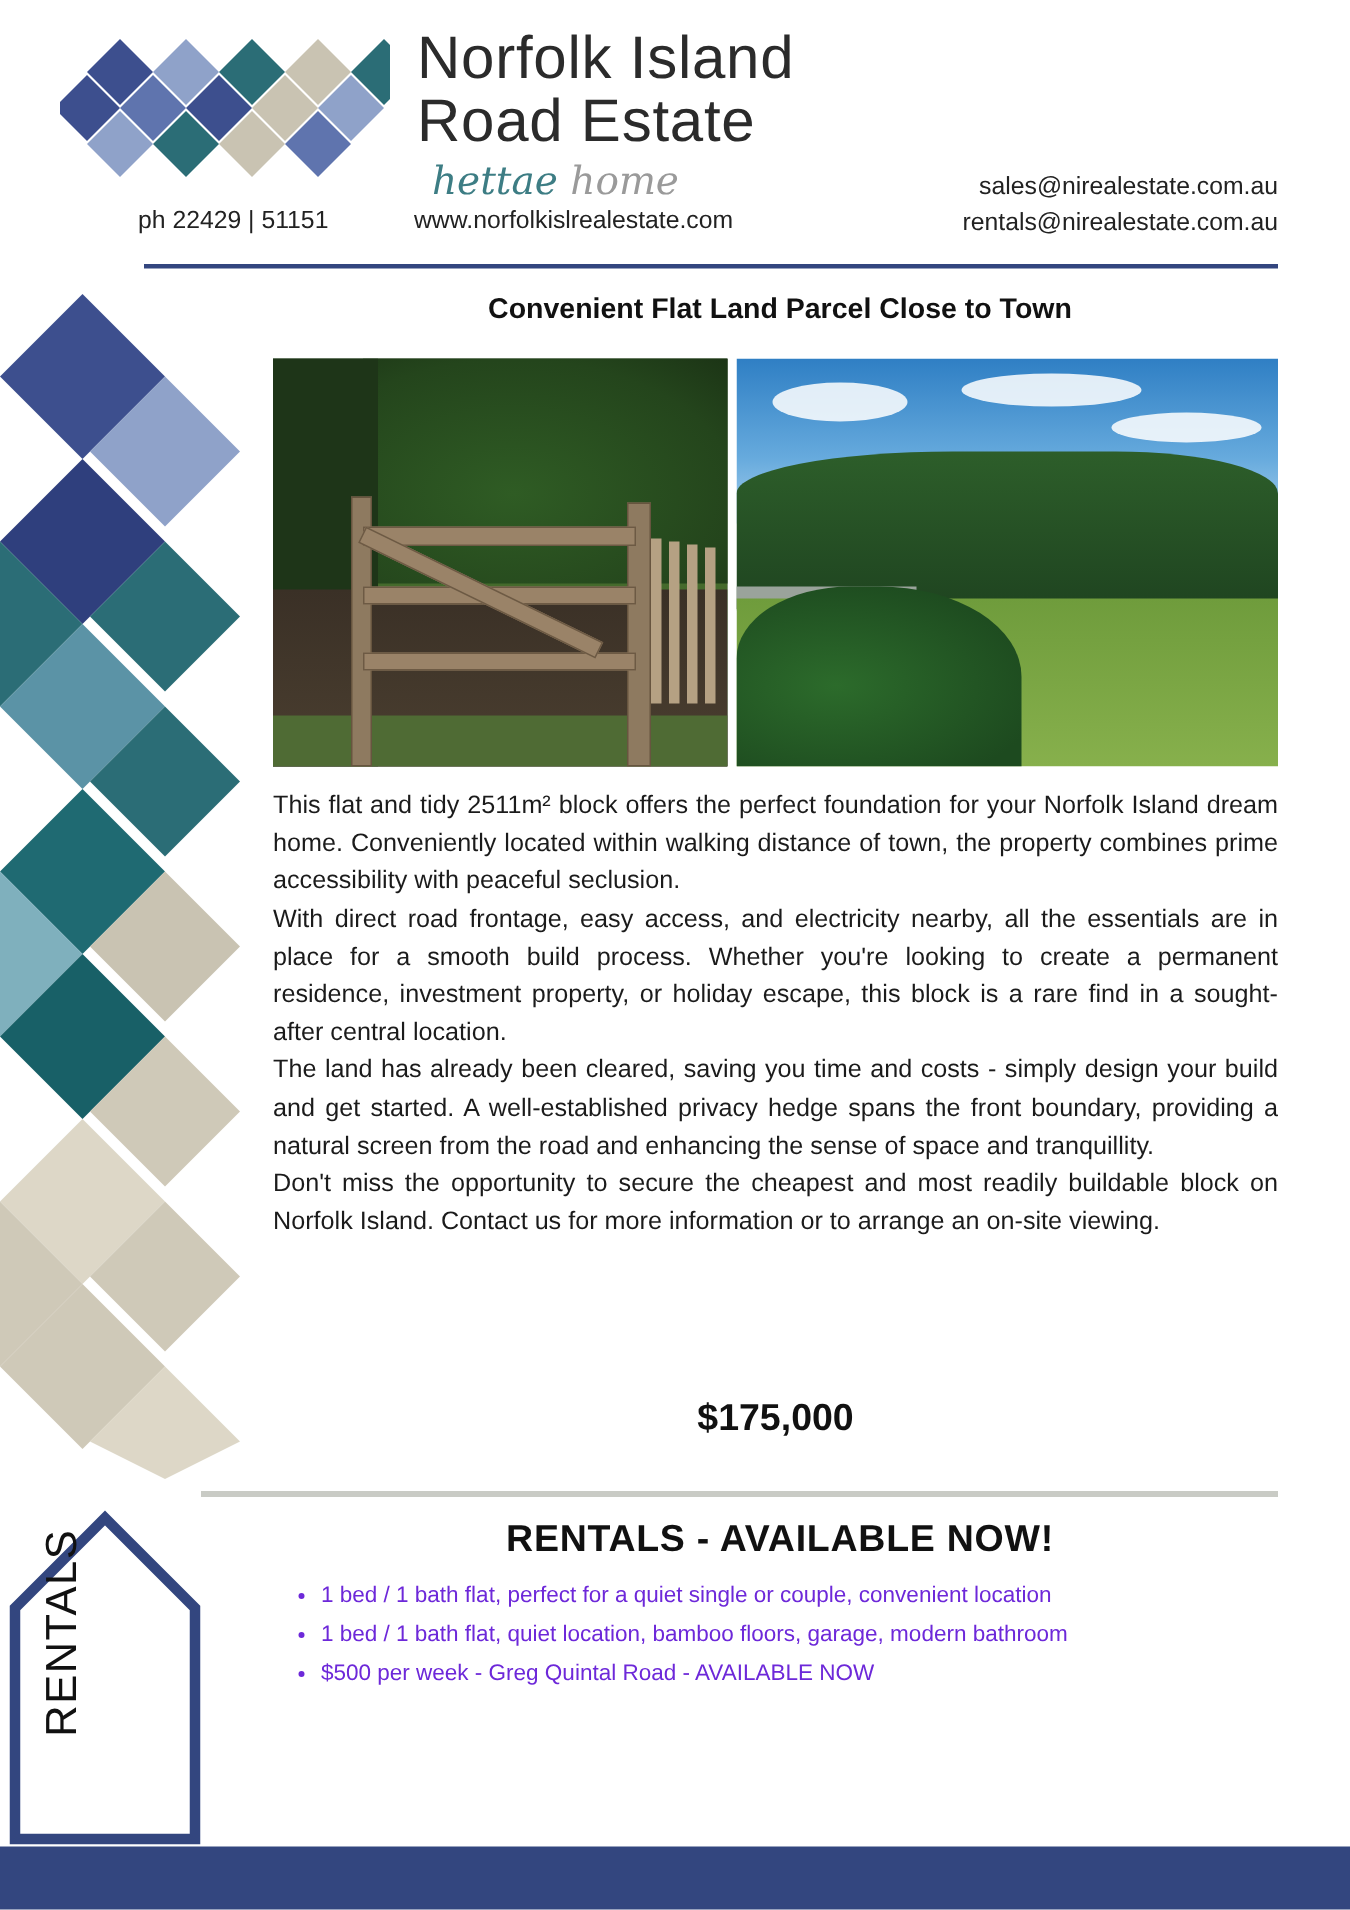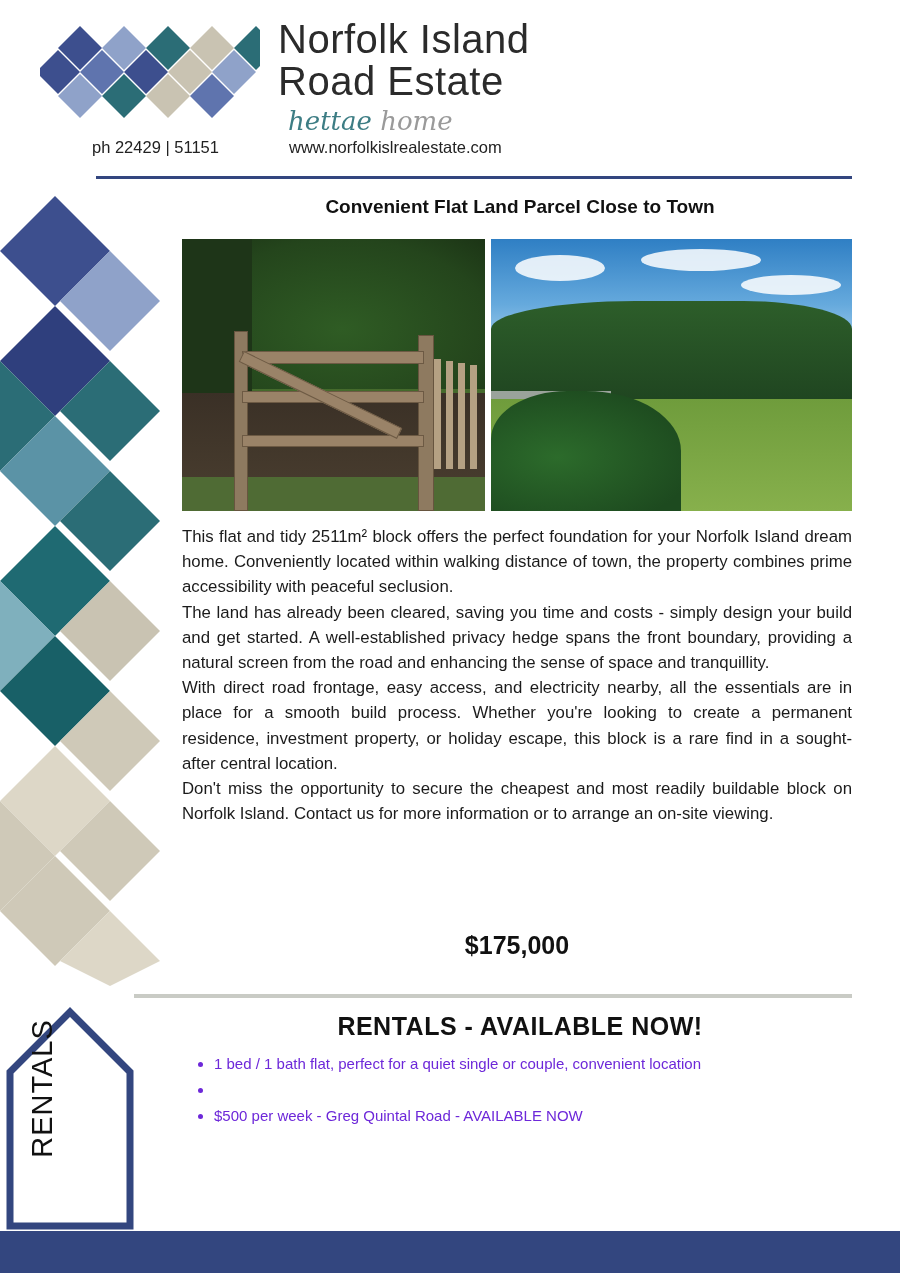--- a/index.html
+++ b/index.html
@@ -44,21 +44,21 @@
     font-family:"Liberation Sans", sans-serif;
     font-size:16.5px; color:#222;
     line-height:24px;
   }
   .contact-bottom {
     position:absolute; left:92px; top:138px;
     font-family:"Liberation Sans", sans-serif;
     font-size:16.5px; color:#222;
   }
   .contact-web {
-    position:absolute; left:289px; top:138px;
+    position:absolute; left:276px; top:138px;
     font-family:"Liberation Sans", sans-serif;
     font-size:16.5px; color:#222;
   }
   .header-rule {
     position:absolute; left:96px; top:176px; width:756px; height:3px;
     background:#33467f;
   }
 
   
   .left-col {
@@ -182,20 +182,24 @@
 
   <div class="brand-block">
     <div class="brand-line1">Norfolk Island</div>
     <div class="brand-line2">Road Estate</div>
     <div class="brand-script">
       <span>hettae</span>
       <span class="grey">home</span>
     </div>
   </div>
 
+  <div class="contact-right">
+    <div>sales@nirealestate.com.au</div>
+    <div>rentals@nirealestate.com.au</div>
+  </div>
 
   <div class="contact-bottom">ph 22429 | 51151</div>
   <div class="contact-web">www.norfolkislrealestate.com</div>
 
   <div class="header-rule"></div>
 </div>
 
 <div class="left-col">
   <svg width="160" height="790" viewBox="0 0 160 790">
 
@@ -247,42 +251,43 @@
     <div class="cloud" style="left:250px;top:36px;width:100px;height:20px;"></div>
     <div class="treeline"></div>
     <div class="road"></div>
     <div class="field"></div>
     <div class="bush"></div>
   </div>
 </div>
 
 <div class="body-text">
   <p>This flat and tidy 2511m² block offers the perfect foundation for your Norfolk Island dream home. Conveniently located within walking distance of town, the property combines prime accessibility with peaceful seclusion.</p>
+  <p>With direct road frontage, easy access, and electricity nearby, all the essentials are in place for a smooth build process. Whether you're looking to create a permanent residence, investment property, or holiday escape, this block is a rare find in a sought-after central location.</p>
   <p>The land has already been cleared, saving you time and costs - simply design your build and get started. A well-established privacy hedge spans the front boundary, providing a natural screen from the road and enhancing the sense of space and tranquillity.</p>
-  <p>With direct road frontage, easy access, and electricity nearby, all the essentials are in place for a smooth build process. Whether you're looking to create a permanent residence, investment property, or holiday escape, this block is a rare find in a sought-after central location.</p>
   <p>Don't miss the opportunity to secure the cheapest and most readily buildable block on Norfolk Island. Contact us for more information or to arrange an on-site viewing.</p>
 </div>
 
 <div class="price">$175,000</div>
 
 <div class="divider"></div>
 
 <svg class="rentals-house" viewBox="0 0 128 226">
   <polygon points="64,6 124,66 124,220 4,220 4,66" fill="none" stroke="#33467f" stroke-width="7"></polygon>
 </svg>
 <div class="rentals-label">RENTALS</div>
 
 <div class="rentals-title">RENTALS - AVAILABLE NOW!</div>
 
 <div class="rentals-list">
   <ul>
     <li>
       <span>1 bed / 1 bath flat, perfect for a quiet single or couple, convenient location</span>
     </li>
     <li>
+      <span>1 bed / 1 bath flat, quiet location, bamboo floors, garage, modern bathroom</span>
     </li>
     <li>
       <span class="sub">$500 per week - Greg Quintal Road - AVAILABLE NOW</span>
     </li>
   </ul>
 </div>
 
 <div class="footer-bar"></div>
 
 </body></html>

